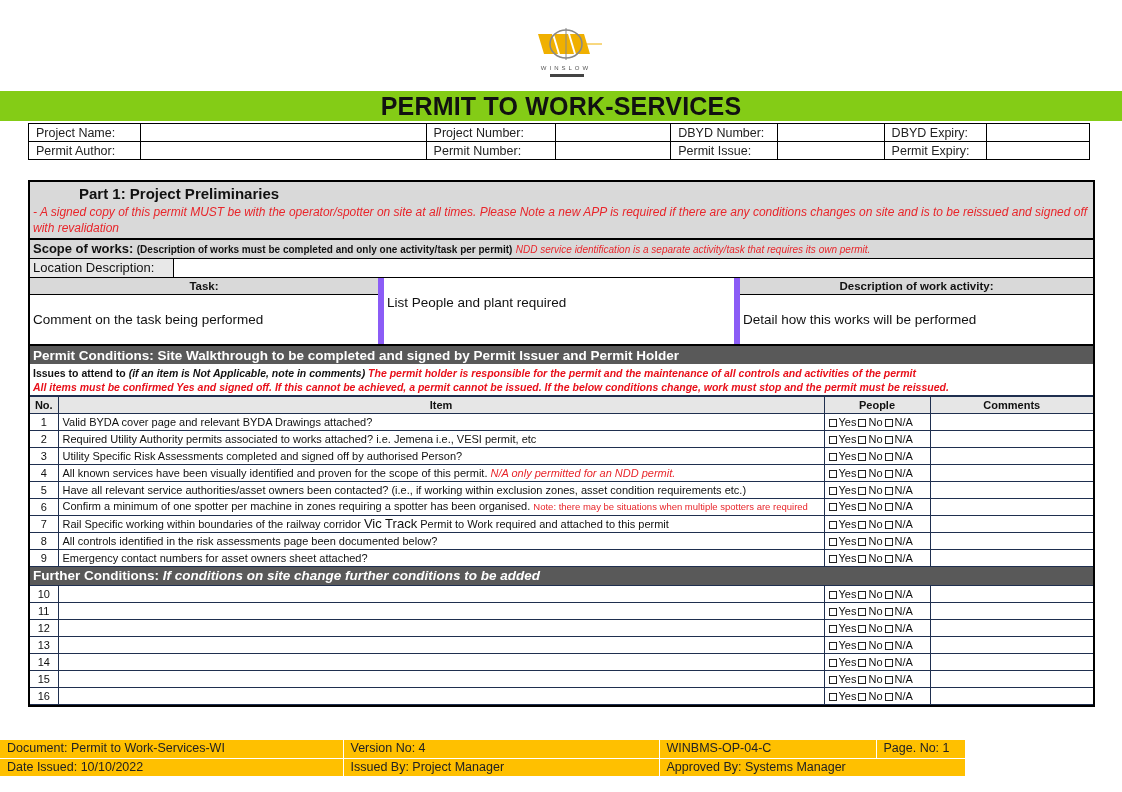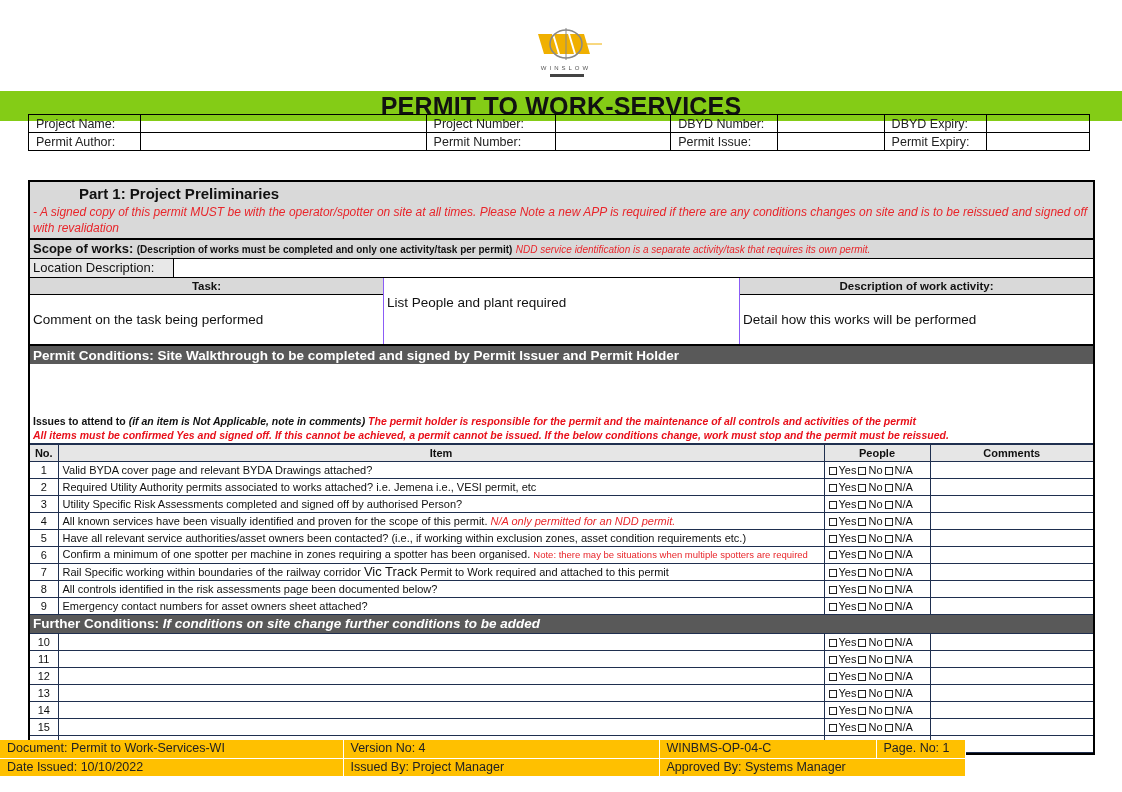--- a/index.html
+++ b/index.html
@@ -7,44 +7,44 @@
     width: 1122px; height: 792px; background: #fff; position: relative; overflow: hidden;
     font-family: "Liberation Sans", sans-serif; color: #111;
   }
   .logo { position: absolute; left: 530px; top: 26px; width: 80px; height: 54px; }
   .title-bar {
     position: absolute; left: 0; top: 91px; width: 1122px; height: 30px; background: #84cc16;
     text-align: center; font-weight: bold; font-size: 25px; line-height: 31px; color: #111;
     letter-spacing: 0.2px;
   }
   .hdr-table {
-    position: absolute; left: 28px; top: 114px; width: 1062px; border-collapse: collapse;
+    position: absolute; left: 28px; top: 123px; width: 1062px; border-collapse: collapse;
     font-size: 12.5px; color: #222;
   }
   .hdr-table td { border: 1px solid #000; height: 18px; padding: 0 7px; line-height: 16px; }
 
   .main {
     position: absolute; left: 28px; top: 180px; width: 1067px; border: 2px solid #000;
   }
   .p1 { background: #D9D9D9; padding: 2px 3px 2px 3px; border-bottom: 2px solid #000; }
   .p1 .h { font-weight: bold; font-size: 15px; line-height: 20px; margin-left: 46px; }
   .p1 .note { color: #E8262B; font-style: italic; font-size: 12px; line-height: 16px; }
   .scope { background: #D9D9D9; border-bottom: 1px solid #000; font-size: 12px; line-height: 17px; padding: 0 3px; white-space: nowrap; overflow: hidden; }
   .scope b.big { font-size: 13px; }
   .scope .sm { font-weight: bold; font-size: 10px; }
   .scope .red { color: #E8262B; font-style: italic; font-size: 10px; }
   .loc { display: flex; border-bottom: 1px solid #000; height: 19px; font-size: 13px; }
   .loc .lbl { width: 144px; background: #E8E8E8; border-right: 1px solid #000; padding: 0 3px; line-height: 18px; }
   .tpw { display: flex; }
-  .tpw .col { border-right: 1px solid #8b5cf6; }
+  .tpw .col { border-right: 6px solid #8b5cf6; }
   .tpw .col:last-child { border-right: none; }
   .tpw .head { background: #D9D9D9; text-align: center; font-weight: bold; font-size: 11.5px; height: 17px; line-height: 16px; border-bottom: 1px solid #000; }
   .tpw .body { height: 49px; font-size: 13.5px; line-height: 49px; padding: 0 3px; }
   .dark { background: #595959; color: #fff; font-weight: bold; font-size: 13.5px; height: 20px; line-height: 20px; padding: 0 3px; border-top: 2px solid #000; }
-  .issues { font-size: 10.5px; line-height: 14px; padding: 2px 3px 1px 3px; border-bottom: 1px solid #1F2F4F; margin-top: 48px; }
+  .issues { font-size: 10.5px; line-height: 14px; padding: 2px 3px 1px 3px; border-bottom: 1px solid #1F2F4F; }
   .issues .b { font-weight: bold; }
   .issues .i { font-style: italic; font-weight: bold; }
   .issues .red { color: #E8101A; font-style: italic; font-weight: bold; }
 
   table.items { width: 100%; border-collapse: collapse; font-size: 11px; }
   table.items td, table.items th { border: 1px solid #1F2F4F; height: 17px; padding: 0 4px; line-height: 15px; }
   table.items tr td:first-child, table.items tr th:first-child { border-left: none; }
   table.items tr td:last-child, table.items tr th:last-child { border-right: none; }
   table.items th { background: #E6E6E6; font-weight: bold; font-size: 11px; }
   .c-no { width: 28px; text-align: center; }

